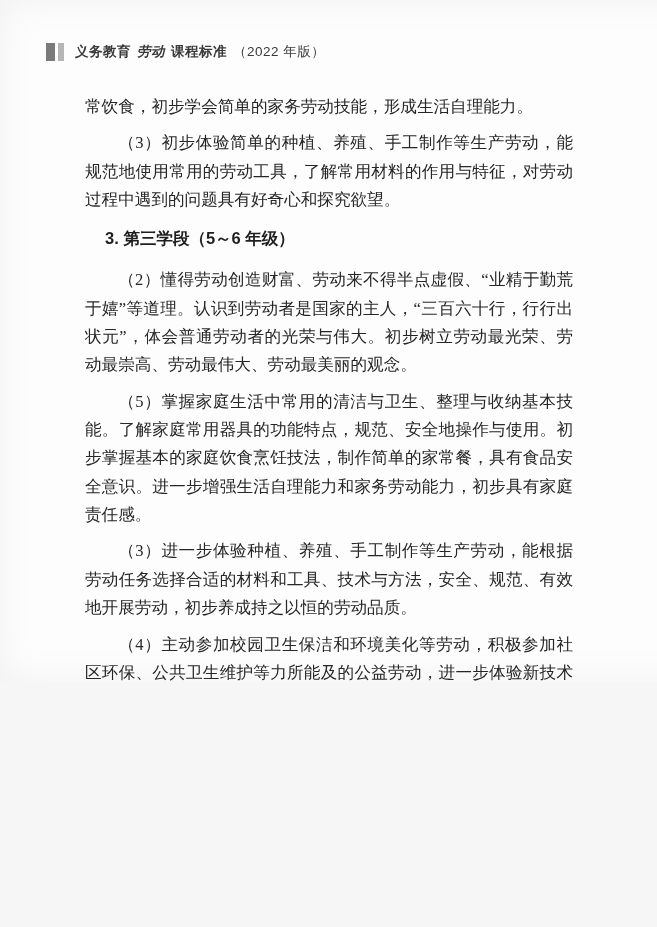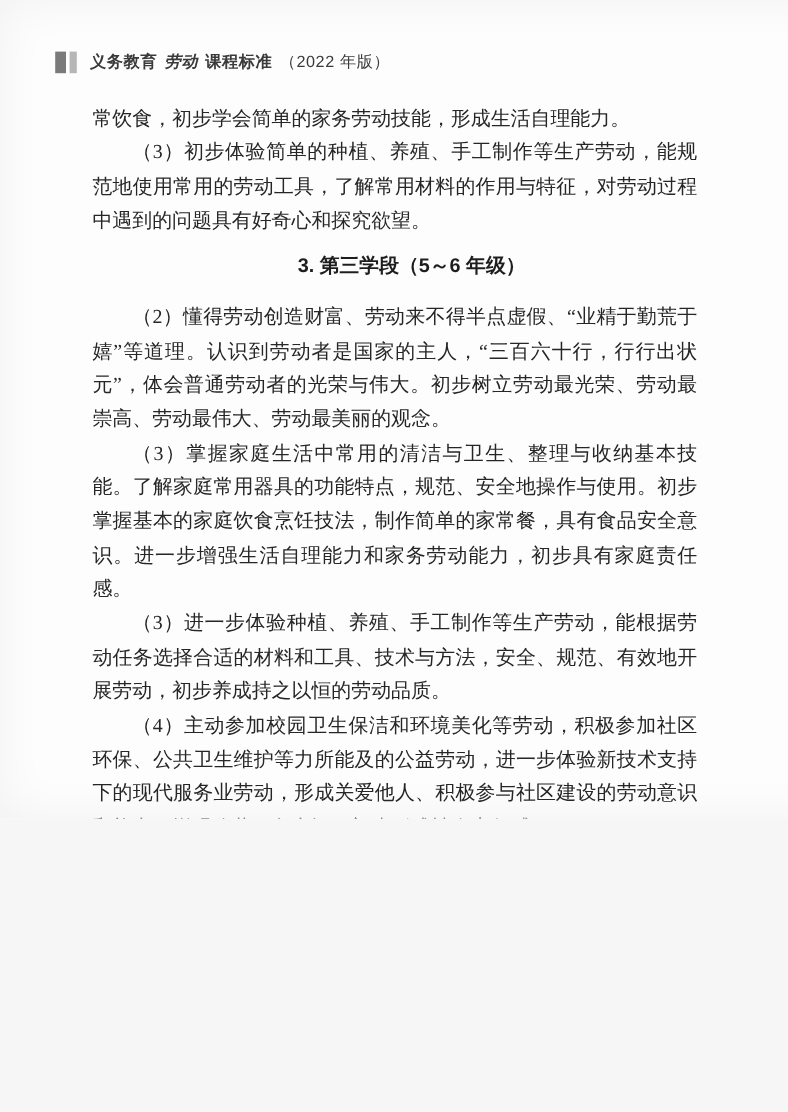--- a/index.html
+++ b/index.html
@@ -50,35 +50,35 @@
     position: absolute;
     left: 77px; top: 85px;
     width: 504px;
     font-size: 16.6px;
     line-height: 28.35px;
     color: #262626;
     text-align: justify;
     text-justify: inter-character;
   }
   .content p.body-para {
-    margin: 0;
+    margin: 8px;
     text-indent: 2em;
   }
   .content p.no-indent {
     text-indent: 0;
   }
   .content h3.section-heading {
     margin: 10px 0 14px 0;
     font-family: "Liberation Sans", "DejaVu Sans", sans-serif;
     font-weight: bold;
     font-size: 16.5px;
     line-height: 28px;
     color: #1e1e1e;
     text-indent: 1.7em;
-    text-align: center;
+    text-align: left;
   }
 
   
   .page-number {
     position: absolute;
     left: 78px; top: 872px;
     font-size: 15px;
     font-weight: bold;
     color: #2a2a2a;
   }
@@ -106,21 +106,21 @@
     <span class="hdr-bar-dark"></span>
     <span class="hdr-bar-light"></span>
     <span class="hdr-text"><span class="seg bold">义务教育</span><span class="seg bold-italic">劳动</span><span class="seg bold">课程标准</span><span class="seg regular">（2022 年版）</span></span>
   </div>
 
   <div class="content">
       <p class="body-para no-indent">常饮食，初步学会简单的家务劳动技能，形成生活自理能力。</p>
       <p class="body-para">（3）初步体验简单的种植、养殖、手工制作等生产劳动，能规范地使用常用的劳动工具，了解常用材料的作用与特征，对劳动过程中遇到的问题具有好奇心和探究欲望。</p>
       <h3 class="section-heading">3. 第三学段（5～6 年级）</h3>
       <p class="body-para">（2）懂得劳动创造财富、劳动来不得半点虚假、“业精于勤荒于嬉”等道理。认识到劳动者是国家的主人，“三百六十行，行行出状元”，体会普通劳动者的光荣与伟大。初步树立劳动最光荣、劳动最崇高、劳动最伟大、劳动最美丽的观念。</p>
-      <p class="body-para">（3）掌握家庭生活中常用的清洁与卫生、整理与收纳基本技能。了解家庭常用器具的功能特点，规范、安全地操作与使用。初步掌握基本的家庭饮食烹饪技法，制作简单的家常餐，具有食品安全意识。进一步增强生活自理能力和家务劳动能力，初步具有家庭责任感。</p>
+      <p class="body-para">（5）掌握家庭生活中常用的清洁与卫生、整理与收纳基本技能。了解家庭常用器具的功能特点，规范、安全地操作与使用。初步掌握基本的家庭饮食烹饪技法，制作简单的家常餐，具有食品安全意识。进一步增强生活自理能力和家务劳动能力，初步具有家庭责任感。</p>
       <p class="body-para">（3）进一步体验种植、养殖、手工制作等生产劳动，能根据劳动任务选择合适的材料和工具、技术与方法，安全、规范、有效地开展劳动，初步养成持之以恒的劳动品质。</p>
       <p class="body-para">（4）主动参加校园卫生保洁和环境美化等劳动，积极参加社区环保、公共卫生维护等力所能及的公益劳动，进一步体验新技术支持下的现代服务业劳动，形成关爱他人、积极参与社区建设的劳动意识和能力，增强公共服务意识，初步形成社会责任感。</p>
       <p class="body-para">（5）根据劳动目标确定劳动任务，制订劳动计划，并根据劳动过</p>
     </div>
 
   <div class="page-number">8</div>
 
   <div class="watermark">
     <span>
       <svg width="34" height="29" viewBox="0 0 34 29" fill="none" stroke="#d9d9d9" stroke-width="1.6" stroke-linecap="round">

